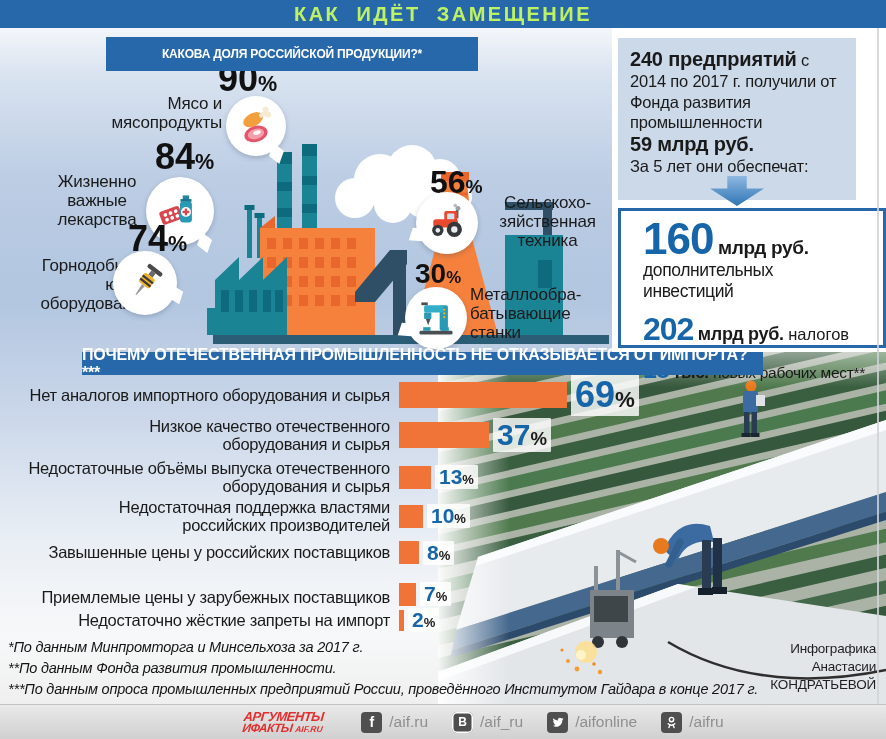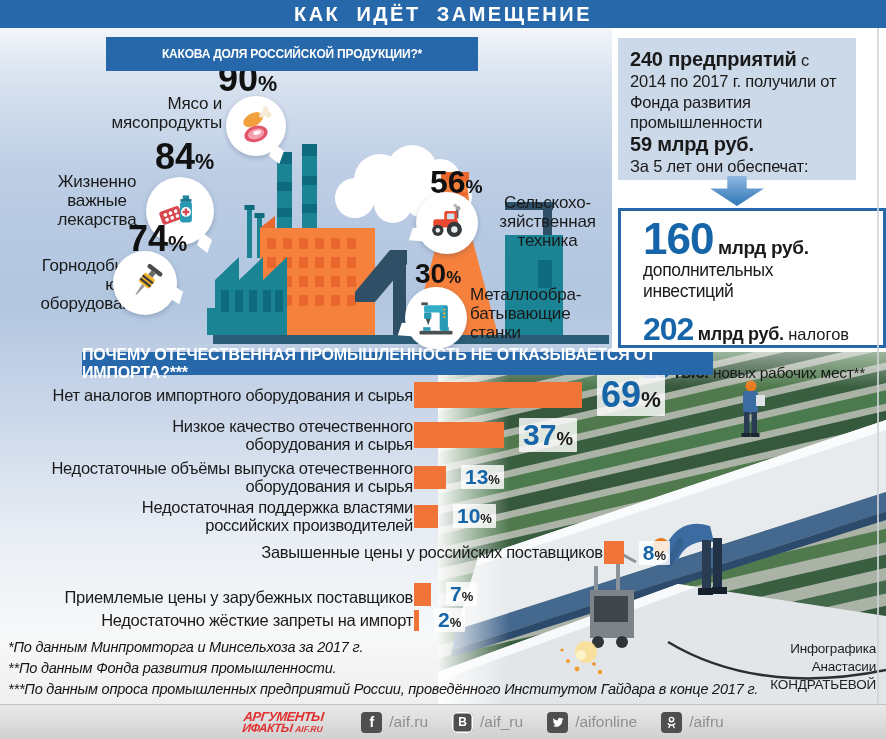--- a/index.html
+++ b/index.html
@@ -7,32 +7,32 @@
           background:#fff;font-family:"Liberation Sans","DejaVu Sans",sans-serif;color:#1a1a1a;}
 
   
   .bg{position:absolute;left:0;top:28px;width:886px;height:677px;z-index:0;
       background:linear-gradient(180deg,#f3f6fa 0%,#d9e3f0 7%,#bccde4 22%,#b2c6e0 40%,
                                  #ccd8ea 58%,#eaeff5 76%,#f7f8f9 90%,#efefef 100%);}
 
   
   .top-bar{position:absolute;left:0;top:0;width:886px;height:28px;background:#2768aa;z-index:5;
            display:flex;align-items:center;justify-content:center;}
-  .top-title{color:#ffffff;font-weight:bold;font-size:20px;letter-spacing:2.5px;word-spacing:8px;}
+  .top-title{color:#bef264;font-weight:bold;font-size:20px;letter-spacing:2.5px;word-spacing:8px;}
 
   
   .sec-head{position:absolute;background:#2768aa;color:#fff;font-weight:bold;z-index:4;
             display:flex;align-items:center;justify-content:center;letter-spacing:-0.2px;}
   .sec-head-1{left:106px;top:37px;width:372px;height:34px;font-size:12px;}
-  .sec-head-2{left:82px;top:352px;width:631px;height:23px;font-size:16px;}
+  .sec-head-2{left:82px;top:352px;width:681px;height:23px;font-size:16px;}
 
   
   .right-panel{position:absolute;left:612px;top:28px;width:274px;height:324px;background:#fff;z-index:2;}
   .fund-box{position:absolute;left:618px;top:38px;width:214px;background:#ccd9e9;z-index:3;
-            padding:9px 12px 4px 12px;font-size:16.5px;line-height:1.22;letter-spacing:-0.2px;}
+            padding:9px 12px 24px 12px;font-size:16.5px;line-height:1.22;letter-spacing:-0.2px;}
   .fund-box .b{font-weight:bold;}
   .fund-box .lg{font-size:20px;}
   .arrow-down{position:absolute;left:710px;top:176px;width:54px;height:30px;z-index:3;
               background:linear-gradient(180deg,#8fb8e0,#2e75b6);
               clip-path:polygon(32% 0,68% 0,68% 42%,100% 42%,50% 100%,0 42%,32% 42%);}
   .result-box{position:absolute;left:618px;top:208px;width:218px;height:118px;z-index:3;
               background:#fff;border:3px solid #2768aa;padding:8px 22px;}
   .res-num{color:#1565a8;font-weight:bold;letter-spacing:-1px;}
   .res-unit{font-weight:bold;letter-spacing:-0.3px;}
   .res-r1 .res-num{font-size:44px;line-height:.9;}
@@ -88,31 +88,31 @@
   .photo{position:absolute;left:438px;top:352px;width:448px;height:353px;z-index:1;}
   .photo::after{content:'';position:absolute;inset:0;
       background:linear-gradient(90deg,rgba(255,255,255,.95) 0,rgba(255,255,255,0) 16%),
                  linear-gradient(180deg,rgba(255,255,255,.45) 0,rgba(255,255,255,0) 10%);}
   .credit{position:absolute;right:10px;top:640px;width:150px;text-align:right;z-index:3;
           font-size:13.5px;line-height:1.32;color:#1f1f1f;letter-spacing:-0.2px;}
 
   
   .barchart{position:absolute;left:0;top:377px;width:670px;z-index:3;}
   .bar-row{display:flex;align-items:center;}
-  .bar-label{width:390px;margin-right:1px;text-align:right;font-size:16.5px;line-height:1.12;
-             letter-spacing:-0.3px;padding-left:23px;}
+  .bar-label{width:390px;margin-right:9px;text-align:right;font-size:16.5px;line-height:1.12;
+             letter-spacing:-0.3px;}
   .bar{height:26px;background:#f07438;flex:0 0 auto;}
-  .bar-pct{margin-left:15px;font-weight:bold;white-space:nowrap;color:#1565a8;
+  .bar-pct{margin-left:4px;font-weight:bold;white-space:nowrap;color:#1565a8;
            background:rgba(255,255,255,.82);padding:0 4px;border-radius:1px;}
   .bar-pct .sign{color:#1a1a1a;font-size:62%;}
   .bar-row:nth-child(1){height:36px;}
   .bar-row:nth-child(2){height:44px;}
   .bar-row:nth-child(3){height:40px;}
   .bar-row:nth-child(4){height:38px;}
-  .bar-row:nth-child(5){height:35px;justify-content:flex-end;}
+  .bar-row:nth-child(5){height:35px;}
   .bar-row:nth-child(6){height:36px;align-items:flex-end;}
   .bar-row:nth-child(7){height:28px;}
   .bar-row:nth-child(1) .bar-pct{font-size:36px;}
   .bar-row:nth-child(2) .bar-pct{font-size:30px;}
   .bar-row:nth-child(n+3) .bar-pct{font-size:21px;}
   .bar-row:nth-child(n+3) .bar{height:23px;}
   .bar-row:nth-child(7) .bar{height:21px;}
 
   
   .footnotes{position:absolute;left:8px;top:637px;z-index:3;font-style:italic;font-size:14.5px;

